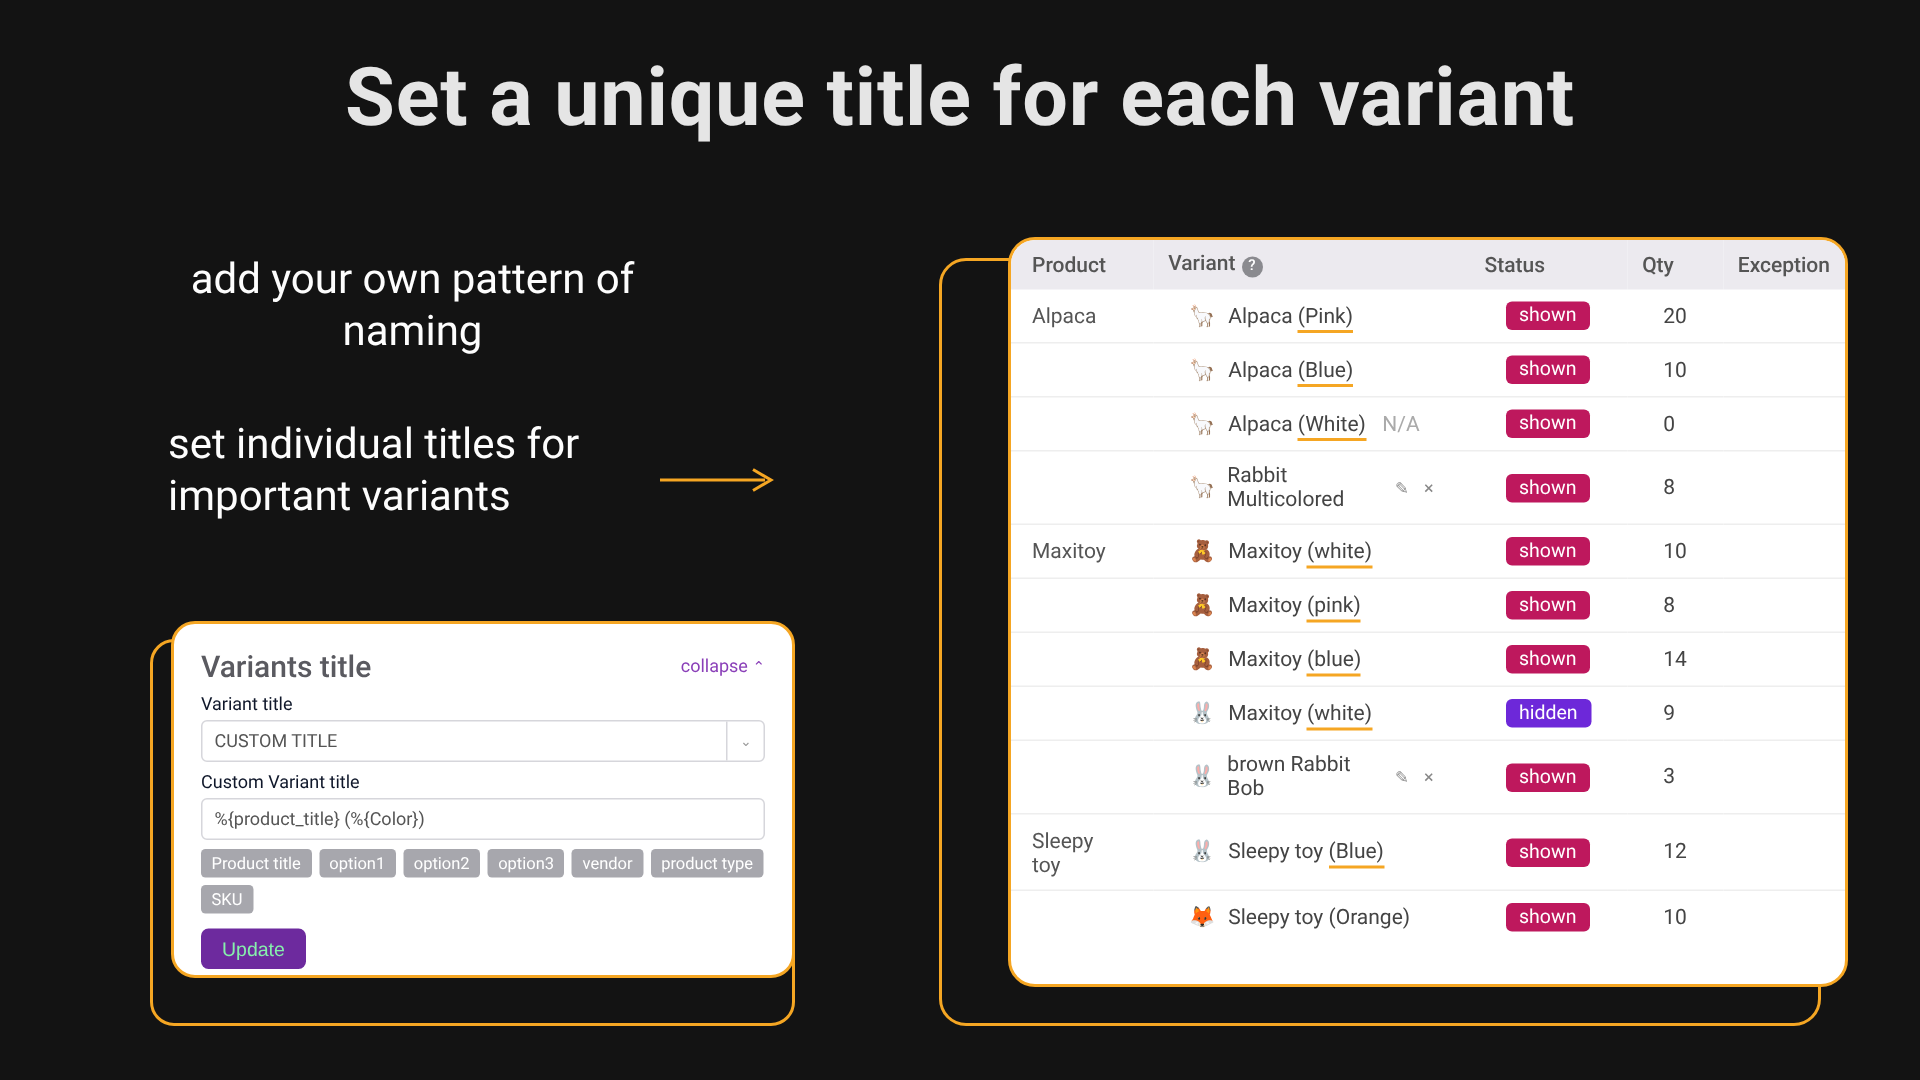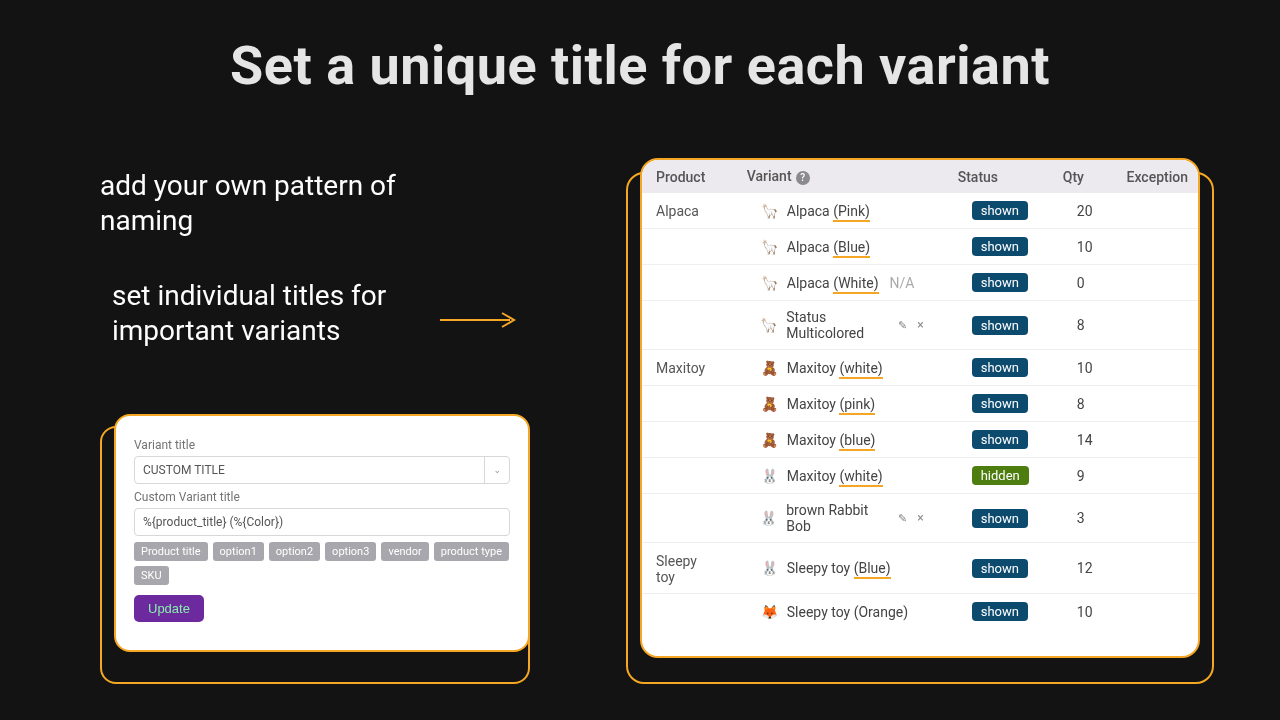--- a/index.html
+++ b/index.html
@@ -15,27 +15,28 @@
   .headline {
     font-size: 54px;
     font-weight: 700;
     color: #e5e5e5;
     text-align: center;
     margin-top: 34px;
     letter-spacing: 0.5px;
   }
   .subhead1 {
     position: absolute;
-    left: 100px;
+    left: 110px;
     top: 168px;
     font-size: 28px;
     font-weight: 400;
     color: #fdfdfd;
     line-height: 1.25;
     max-width: 330px;
+    text-align: center;
   }
   .subhead2 {
     position: absolute;
     left: 112px;
     top: 278px;
     font-size: 28px;
     font-weight: 400;
     color: #fdfdfd;
     line-height: 1.25;
     max-width: 330px;
@@ -67,21 +68,21 @@
     background: #ffffff;
     border: 2px solid #f5a623;
     border-radius: 16px;
     color: #333;
     padding: 16px 18px 14px 18px;
   }
   .panel-left .title-row { display:flex; justify-content:space-between; align-items:center; margin-bottom:6px;}
   .panel-left h3 { font-size: 20px; font-weight: 500; color: #5a5a60; }
   .collapse { font-size: 12px; color:#8a3fb8; cursor:pointer; }
   .collapse .chev { font-size:10px; }
-  .label { font-size: 12px; color:#737373; margin-top:6px; margin-bottom:4px; }
+  .label { font-size: 12px; color:#0f172a; margin-top:6px; margin-bottom:4px; }
   .select {
     border:1px solid #d6d6db; border-radius:4px; height:28px;
     display:flex; align-items:center; justify-content:space-between;
     padding:0 8px; font-size:12px; color:#555;
   }
   .select .caret { color:#999; font-size:9px; border-left:1px solid #d6d6db; padding-left:8px; height:100%; display:flex; align-items:center;}
   .input {
     border:1px solid #d6d6db; border-radius:4px; height:28px;
     display:flex; align-items:center; padding:0 8px; font-size:12px; color:#555;
   }
@@ -98,21 +99,21 @@
   .panel-shadow-right {
     position:absolute;
     left: 626px; top: 172px;
     width: 588px; height: 512px;
     border: 2px solid #f5a623;
     border-radius: 18px;
     background: #131313;
   }
   .panel-right {
     position:absolute;
-    left: 640px; top: 158px;
+    left: 672px; top: 158px;
     width: 560px; height: 500px;
     background:#fff;
     border: 2px solid #f5a623;
     border-radius: 18px;
     overflow:hidden;
     color:#444;
   }
   table { width:100%; border-collapse: collapse; font-size:14px; }
   thead th {
     background:#eceaef; text-align:left; font-weight:500; color:#555;
@@ -127,22 +128,22 @@
     width:18px; height:18px; border-radius:3px; display:inline-block;
     font-size:14px; text-align:center; line-height:18px;
   }
   .vname-underline { border-bottom:2px solid #f5a623; padding-bottom:1px; }
   .na { font-size:14px; color:#aaa; margin-left:3px;}
   .editicon { color:#888; font-size:11px; margin-left:2px;}
   .xicon { color:#888; font-size:12px; margin-left:2px;}
   .status-badge {
     display:inline-block; padding:2px 9px; border-radius:4px; color:#fff; font-size:13px;
   }
-  .status-shown { background:#0c4a6e;text-align:right; }
-  .status-hidden { background:#4d7c0f; }
+  .status-shown { background:#be185d;text-align:right; }
+  .status-hidden { background:#6d28d9; }
   .help-icon {
     display:inline-block; width:14px; height:14px; border-radius:50%;
     background:#8a8a8f; color:#fff; font-size:10px; text-align:center;
     line-height:14px; margin-left:4px;
   }
 </style>
 </head>
 <body>
 
 <h1 class="headline">Set a unique title for each variant</h1>
@@ -151,20 +152,26 @@
 
 <div class="arrow">
   <svg width="80" height="20" viewBox="0 0 80 20">
     <line x1="0" y1="10" x2="70" y2="10" stroke="#f5a623" stroke-width="2"></line>
     <polyline points="62,3 74,10 62,17" fill="none" stroke="#f5a623" stroke-width="2"></polyline>
   </svg>
 </div>
 
 <div class="panel-shadow-left"></div>
 <div class="panel-left">
+  <div class="title-row">
+    <h3>Variants title</h3>
+    <span class="collapse">
+      <span>collapse</span> <span class="chev">⌃</span>
+    </span>
+  </div>
   <div class="label">Variant title</div>
   <div class="select">
     <span>CUSTOM TITLE</span>
     <span class="caret">⌄</span>
   </div>
   <div class="label">Custom Variant title</div>
   <div class="input">
     <span>%{product_title} (%{Color})</span>
   </div>
   <div class="tags" id="tags-container">
@@ -229,21 +236,21 @@
           </td>
           <td><span class="status-badge status-shown">shown</span></td>
           <td>0</td>
           <td></td>
         </tr>
         <tr>
           <td class="prod-cell"></td>
           <td>
             <div class="variant-cell">
               <span class="swatch">🦙</span>
-              <span>Status Multicolored</span>
+              <span>Rabbit Multicolored</span>
               <span class="editicon">✎</span>
               <span class="xicon">×</span>
             </div>
           </td>
           <td><span class="status-badge status-shown">shown</span></td>
           <td>8</td>
           <td></td>
         </tr>
         <tr>
           <td class="prod-cell">Maxitoy</td>

